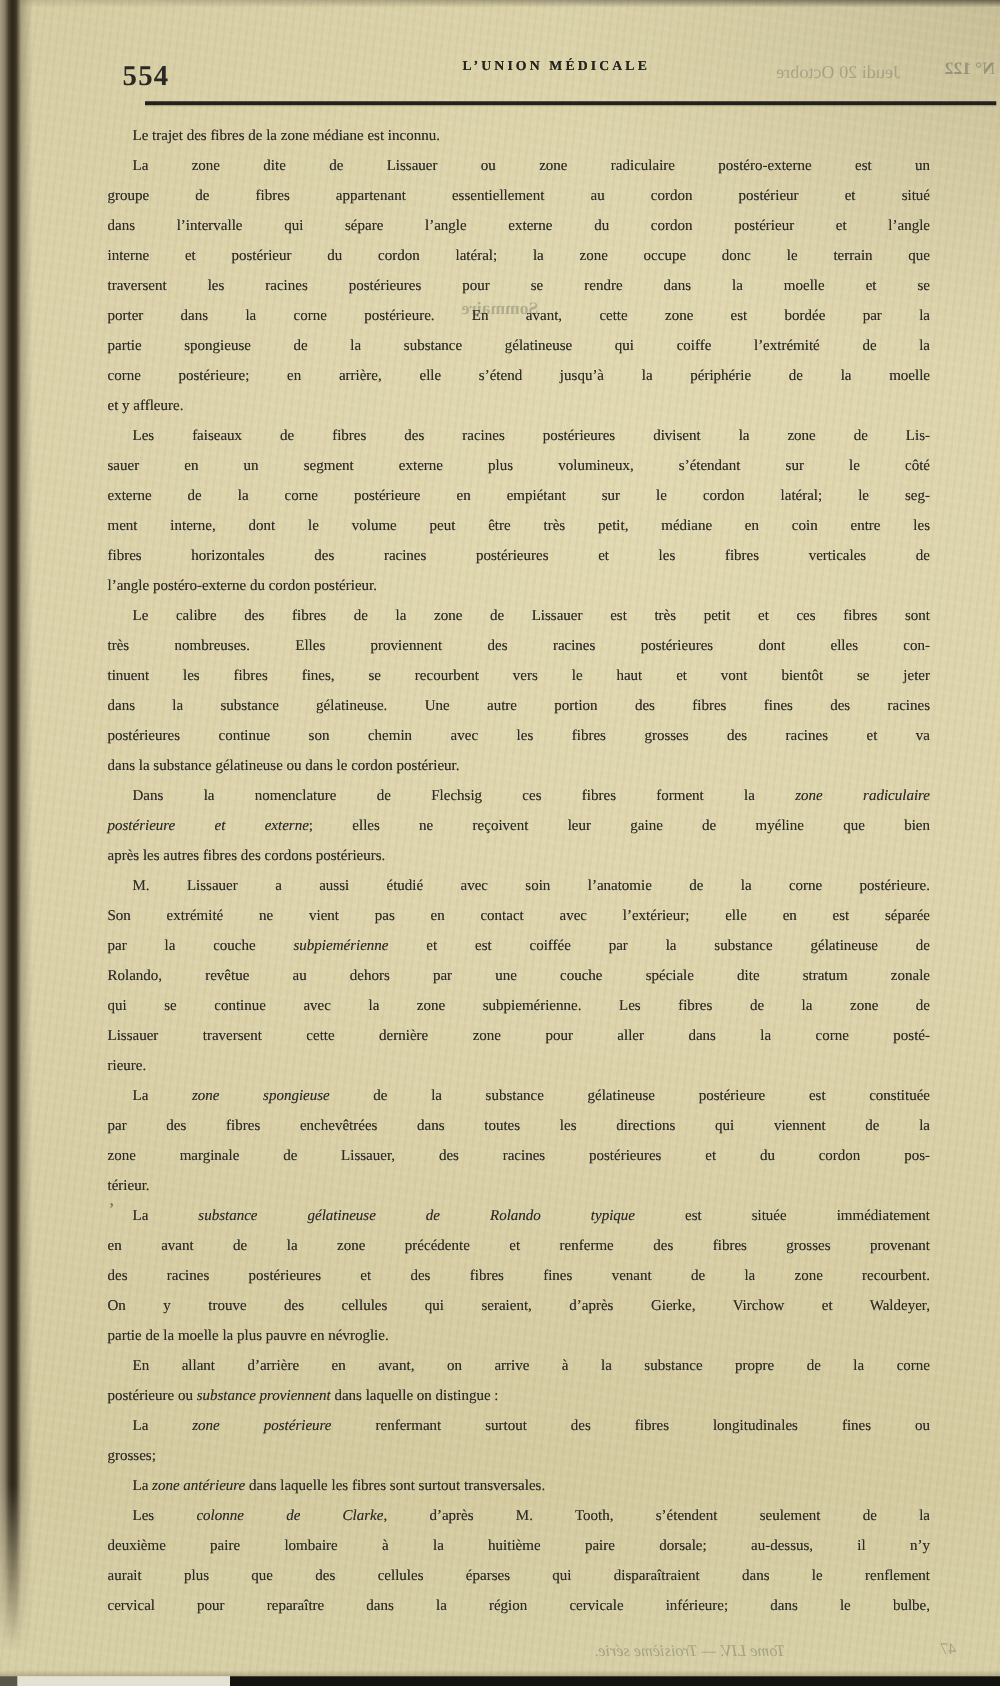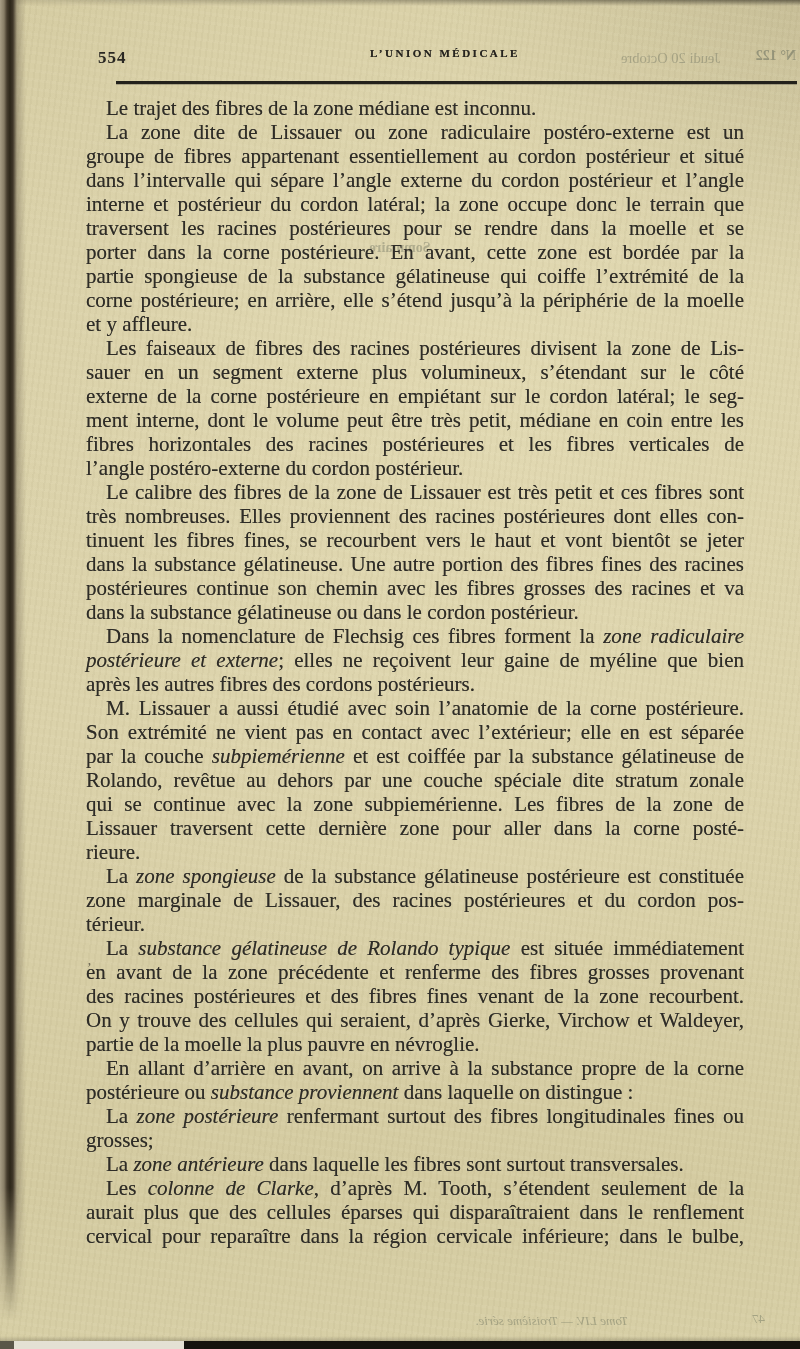--- a/index.html
+++ b/index.html
@@ -33,29 +33,29 @@
   }
   
   #band-shadow{position:absolute;left:0;bottom:8px;width:800px;height:5px;
     background:linear-gradient(180deg, rgba(0,0,0,0) 0%, rgba(40,36,26,.22) 100%);}
   #band{position:absolute;left:0;bottom:0;width:800px;height:8px;}
   #band .seg1{position:absolute;left:0;bottom:0;width:14px;height:8px;background:#5a5648;}
   #band .seg2{position:absolute;left:14px;bottom:0;width:170px;height:8px;background:#e4e1d4;}
   #band .seg3{position:absolute;left:184px;bottom:0;width:616px;height:8px;background:#15130e;}
 
   
-  #page-number{position:absolute;left:98px;top:48px;font-size:17px;font-weight:bold;letter-spacing:1px;color:#2a2823;}
+  #page-number{position:absolute;left:98px;top:48px;font-size:23px;font-weight:bold;letter-spacing:1px;color:#2a2823;}
   #journal-title{position:absolute;left:95px;top:47px;width:700px;text-align:center;
     font-size:11px;font-weight:bold;letter-spacing:2.5px;color:#26241f;
     text-shadow:0 0 .5px rgba(38,36,31,.7);}
   #header-rule{position:absolute;left:116px;top:81px;width:681px;height:3px;background:#23211b;
     box-shadow:0 1px 0 rgba(35,33,27,.25);}
 
   
-  #body-text{position:absolute;left:86px;top:96px;width:658px;font-size:21px;
+  #body-text{position:absolute;left:86px;top:96px;width:658px;font-size:12px;
     text-shadow:0 0 .5px rgba(46,44,39,.55);}
   .line{height:24px;line-height:24px;text-align:justify;text-align-last:justify;white-space:normal;}
   .line.lastline{text-align-last:left;}
   .line.indent{text-indent:20px;}
   .line em{font-style:italic;}
 
   
   .ghost{position:absolute;transform:scaleX(-1);color:rgba(104,110,92,.55);
     filter:blur(.4px);pointer-events:none;}
   #ghost-issue{left:738px;top:48px;width:58px;font-size:14px;font-weight:bold;}
@@ -127,20 +127,21 @@
         <div class="line indent"><span>M. Lissauer a aussi étudié avec soin l’anatomie de la corne postérieure.</span></div>
         <div class="line"><span>Son extrémité ne vient pas en contact avec l’extérieur; elle en est séparée</span></div>
         <div class="line"><span>par la couche </span><em>subpiemérienne</em><span> et est coiffée par la substance gélatineuse de</span></div>
         <div class="line"><span>Rolando, revêtue au dehors par une couche spéciale dite stratum zonale</span></div>
         <div class="line"><span>qui se continue avec la zone subpiemérienne. Les fibres de la zone de</span></div>
         <div class="line"><span>Lissauer traversent cette dernière zone pour aller dans la corne posté-</span></div>
         <div class="line lastline"><span>rieure.</span></div>
       </div>
       <div>
         <div class="line indent"><span>La </span><em>zone spongieuse</em><span> de la substance gélatineuse postérieure est constituée</span></div>
+        <div class="line"><span>par des fibres enchevêtrées dans toutes les directions qui viennent de la</span></div>
         <div class="line"><span>zone marginale de Lissauer, des racines postérieures et du cordon pos-</span></div>
         <div class="line lastline"><span>térieur.</span></div>
       </div>
       <div>
         <div class="line indent"><span>La </span><em>substance gélatineuse de Rolando typique</em><span> est située immédiatement</span></div>
         <div class="line"><span>en avant de la zone précédente et renferme des fibres grosses provenant</span></div>
         <div class="line"><span>des racines postérieures et des fibres fines venant de la zone recourbent.</span></div>
         <div class="line"><span>On y trouve des cellules qui seraient, d’après Gierke, Virchow et Waldeyer,</span></div>
         <div class="line lastline"><span>partie de la moelle la plus pauvre en névroglie.</span></div>
       </div>
@@ -150,20 +151,21 @@
       </div>
       <div>
         <div class="line indent"><span>La </span><em>zone postérieure</em><span> renfermant surtout des fibres longitudinales fines ou</span></div>
         <div class="line lastline"><span>grosses;</span></div>
       </div>
       <div>
         <div class="line indent lastline"><span>La </span><em>zone antérieure</em><span> dans laquelle les fibres sont surtout transversales.</span></div>
       </div>
       <div>
         <div class="line indent"><span>Les </span><em>colonne de Clarke</em><span>, d’après M. Tooth, s’étendent seulement de la</span></div>
+        <div class="line"><span>deuxième paire lombaire à la huitième paire dorsale; au-dessus, il n’y</span></div>
         <div class="line"><span>aurait plus que des cellules éparses qui disparaîtraient dans le renflement</span></div>
         <div class="line"><span>cervical pour reparaître dans la région cervicale inférieure; dans le bulbe,</span></div>
       </div>
     </div>
 
   <div id="band-shadow"></div>
   <div id="band">
     <div class="seg1"></div>
     <div class="seg2"></div>
     <div class="seg3"></div>

